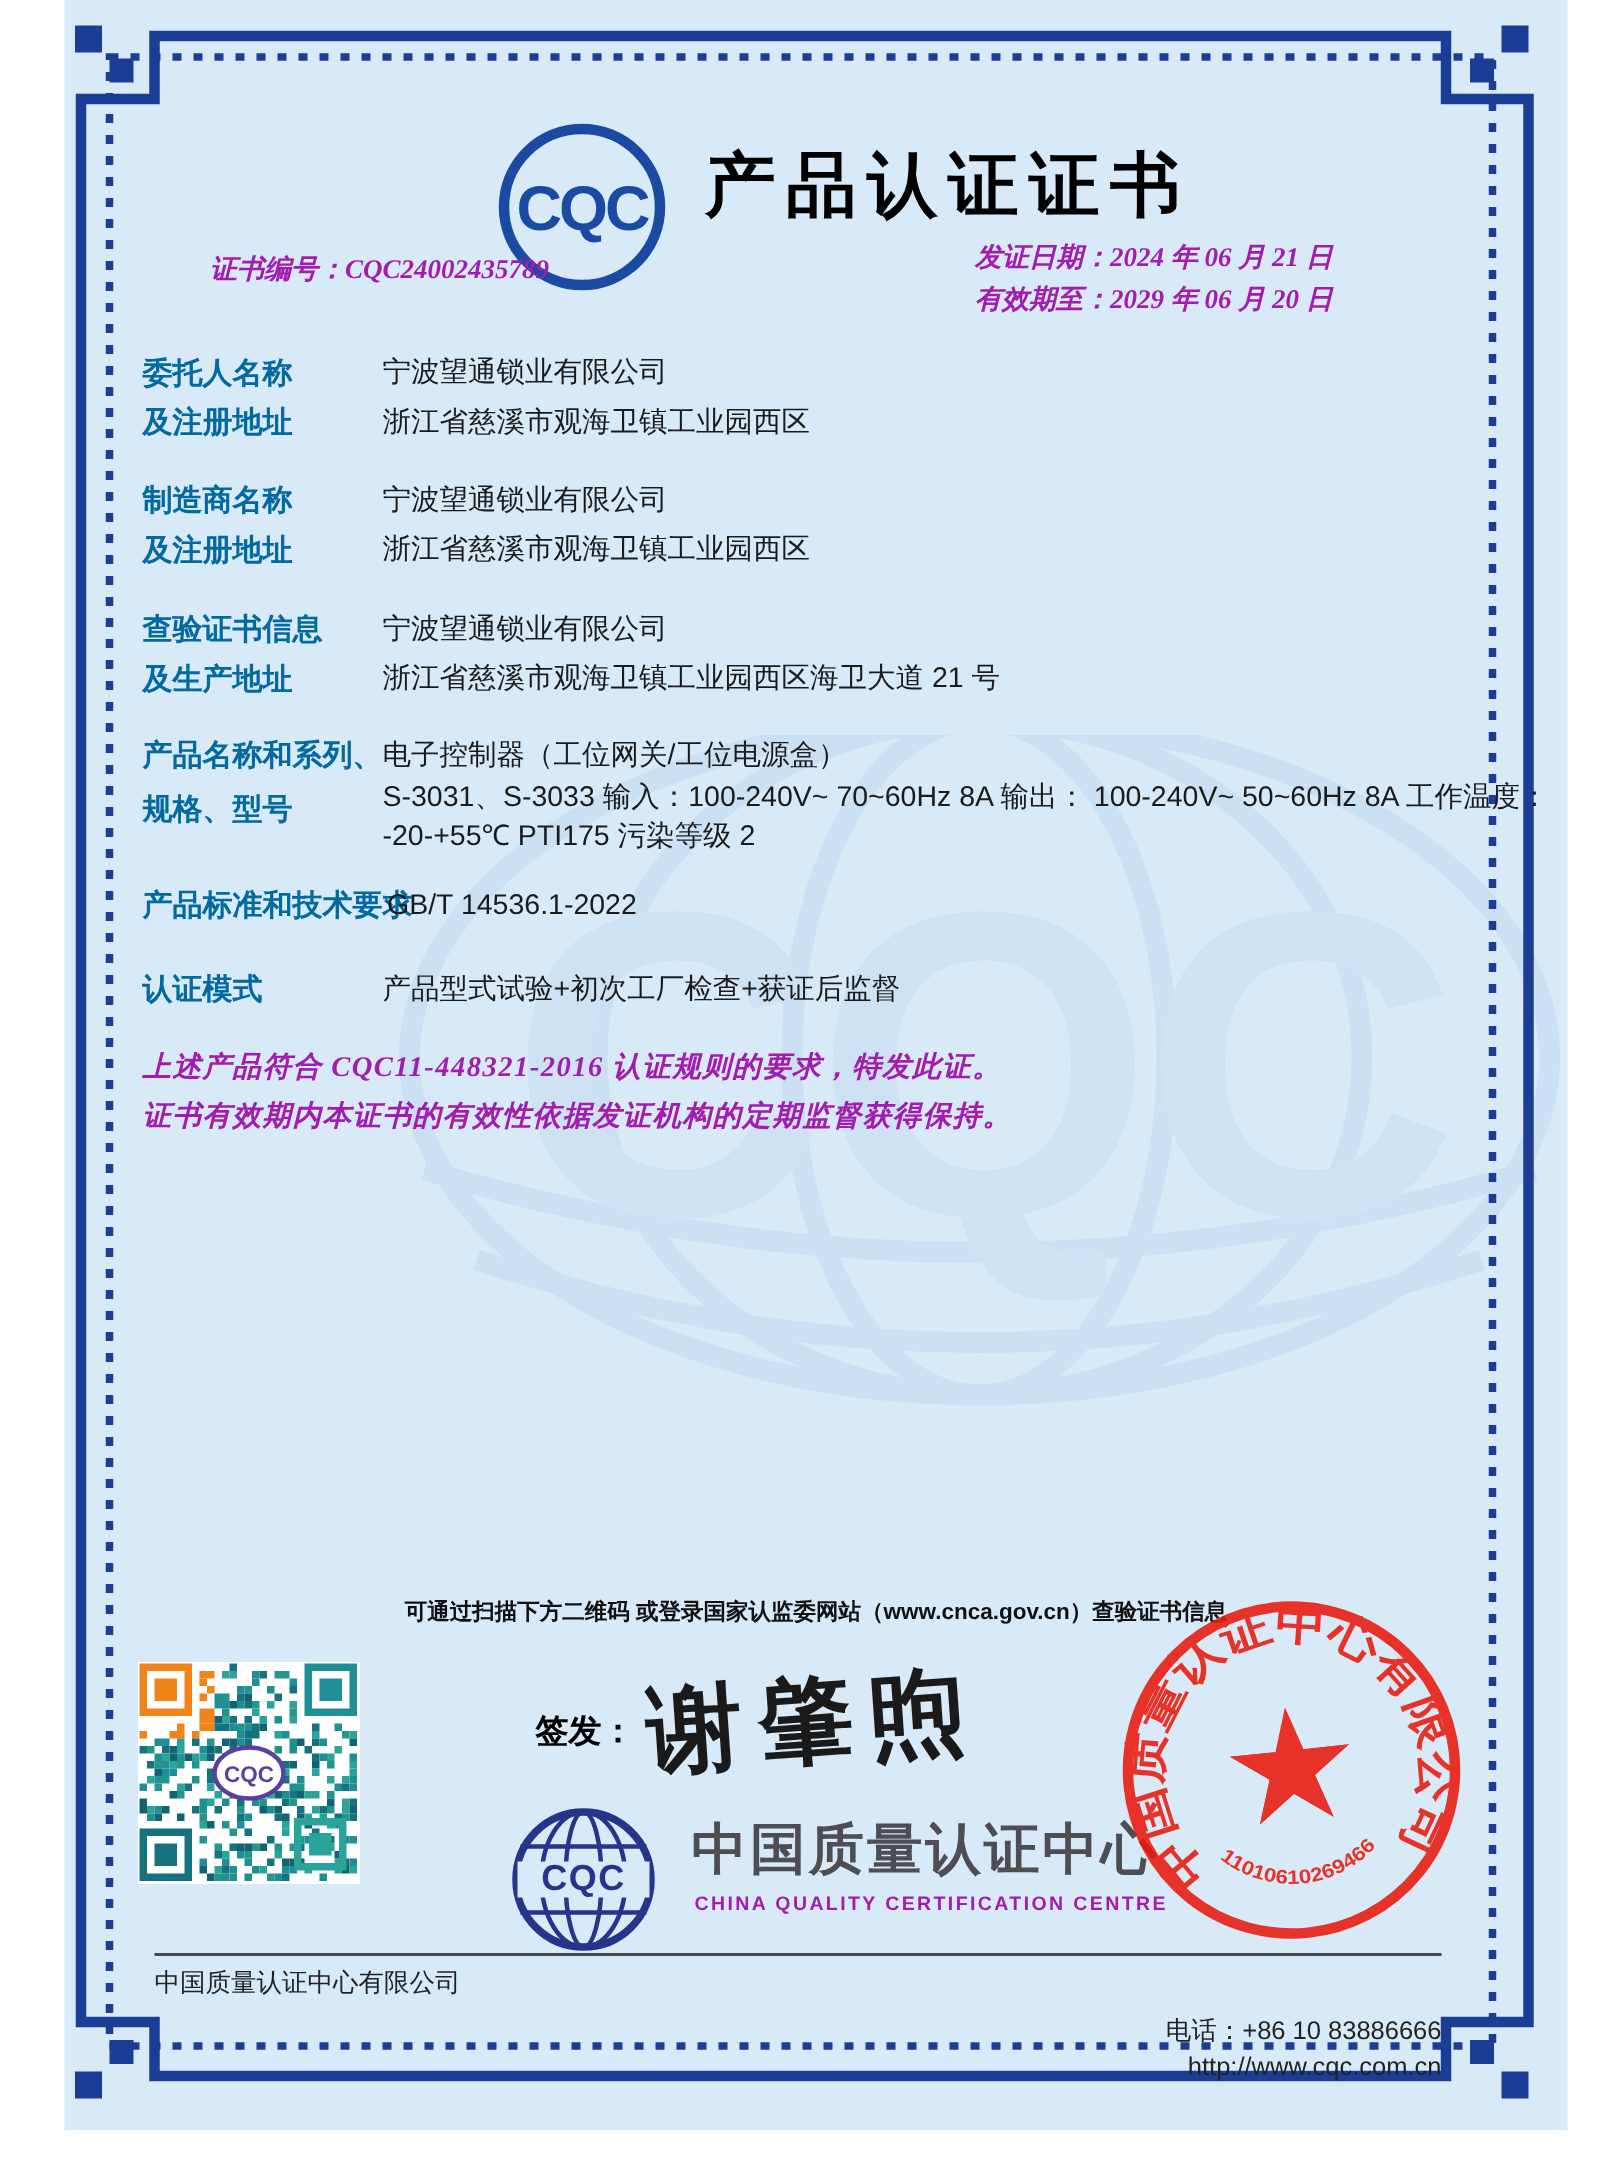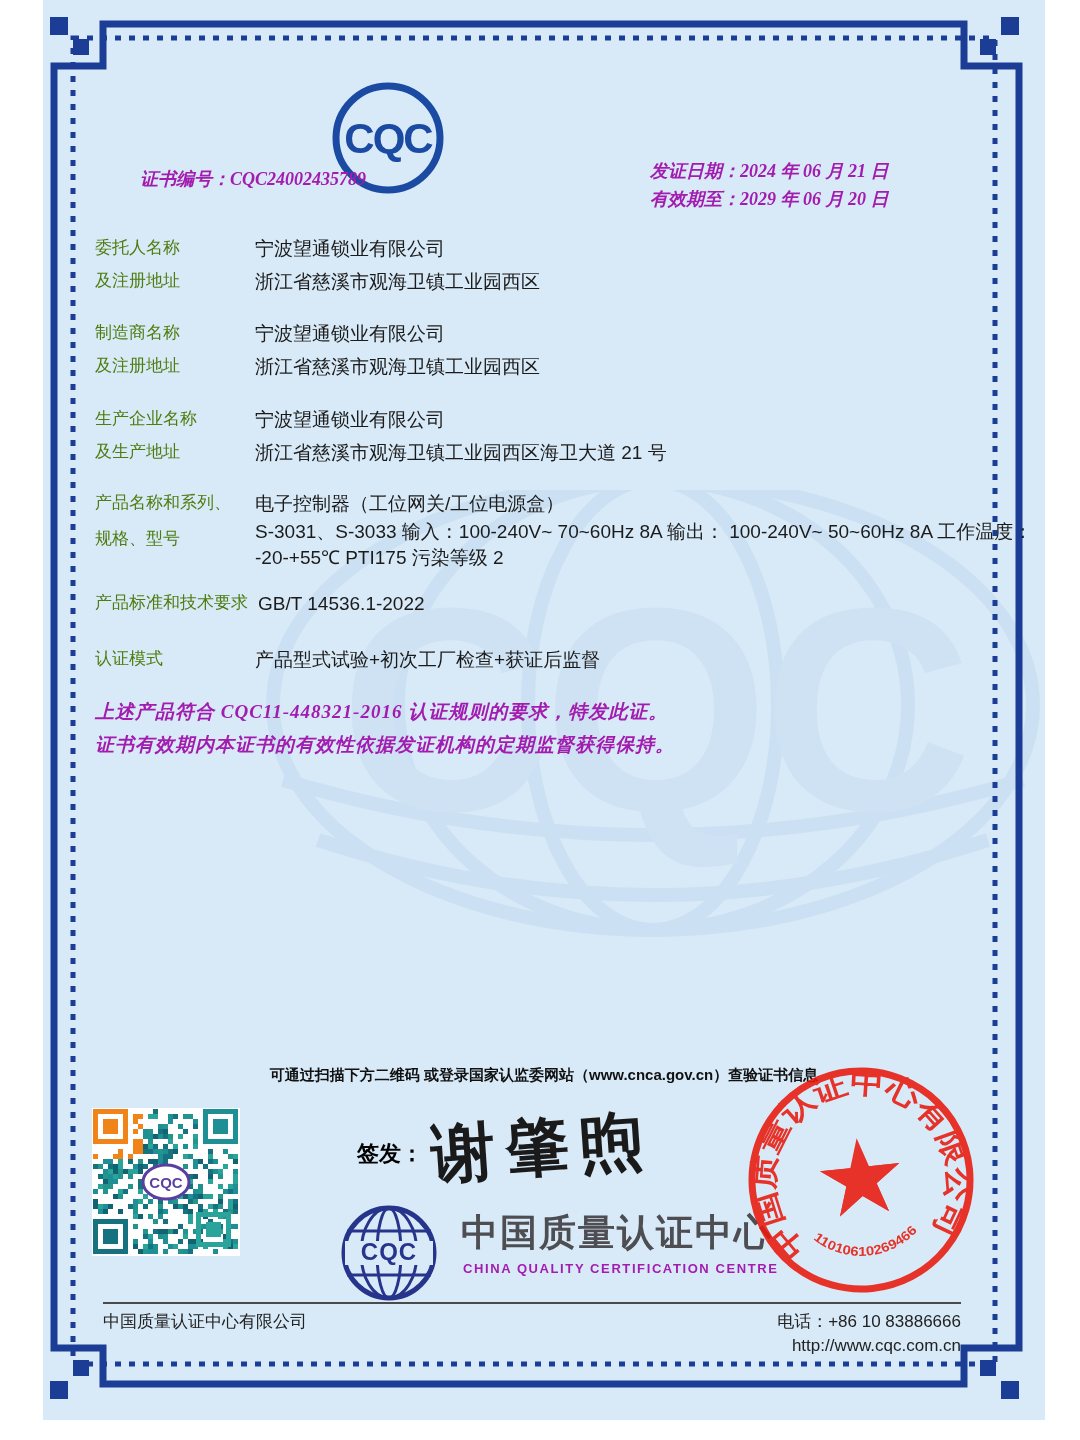--- a/index.html
+++ b/index.html
@@ -1,32 +1,32 @@
 <!DOCTYPE html>
 <html lang="zh"><head>
 <meta charset="utf-8">
 <style>
   html,body{margin:0;padding:0;width:1080px;height:1440px;background:#ffffff;overflow:hidden;
     font-family:"Liberation Sans",sans-serif;}
   .sheet{position:absolute;left:43px;top:0;width:1002px;height:1420px;background:#d8eaf8;}
   .abs{position:absolute;line-height:1.25;white-space:nowrap;}
-  .lbl{font-weight:normal;font-size:17px;color:#4d7c0f;}
+  .lbl{font-weight:bold;font-size:20px;color:#0369a1;}
   .val{font-size:19px;color:#1b1b1b;text-align:right;}
   .kai{font-family:"Liberation Serif",serif;font-style:italic;font-weight:700;color:#a21caf;}
   .title{font-size:47px;font-weight:bold;color:#000;letter-spacing:7px;}
   .meta{font-size:18px;}
   .stmt{font-size:19px;letter-spacing:1px;}
   .verify{font-size:15px;font-weight:bold;color:#111;}
   .sig-label{font-size:22px;font-weight:bold;color:#000;}
   .sig-name{font-family:"Liberation Serif",serif;font-size:64px;font-weight:600;color:#1a1a1a;
     transform:rotate(-4deg);letter-spacing:10px;}
   .org-cn{font-size:37px;color:#4d4d52;font-weight:700;letter-spacing:2px;}
   .org-en{font-size:13px;color:#a21caf;font-weight:bold;letter-spacing:1.6px;}
   .foot{font-size:17px;color:#222;}
-  .foot-r{text-align:right;}
+  .foot-r{text-align:right;margin-top:32px;}
   .rule{position:absolute;background:#4a4a4a;height:2px;}
   svg{display:block;}
 </style>
 </head>
 <body>
 
 <div class="sheet">
 
   <svg class="abs" style="left:180px;top:490px;opacity:0.55" width="820" height="470" viewBox="0 0 820 470">
     <g fill="none" stroke="#c2d9ee" stroke-width="14">
@@ -51,36 +51,37 @@
         <rect x="30" y="1360" width="16" height="16"></rect>
       <rect x="958" y="1381" width="18" height="18"></rect>
         <rect x="937" y="1360" width="16" height="16"></rect>
     </g>
   </svg>
 
   <svg class="abs" style="left:287px;top:80px" width="116" height="116" viewBox="0 0 116 116">
     <circle cx="58" cy="58" r="52" fill="none" stroke="#1b4aa2" stroke-width="7"></circle>
     <text x="58" y="73" text-anchor="middle" font-family="Liberation Sans,sans-serif" font-size="42" font-weight="bold" fill="#1b4aa2" letter-spacing="-2">CQC</text>
   </svg>
+  <div class="abs title" style="left:427px;top:94px">产品认证证书</div>
 
   <div class="abs kai meta" style="left:97px;top:168px">证书编号：CQC24002435789</div>
   <div class="abs kai meta" style="left:607px;top:160px">发证日期：2024 年 06 月 21 日</div>
   <div class="abs kai meta" style="left:607px;top:188px">有效期至：2029 年 06 月 20 日</div>
 
   <div class="abs lbl" style="left:52px;top:237px">委托人名称</div>
   <div class="abs val" style="left:212px;top:237px">宁波望通锁业有限公司</div>
   <div class="abs lbl" style="left:52px;top:270px">及注册地址</div>
   <div class="abs val" style="left:212px;top:270px">浙江省慈溪市观海卫镇工业园西区</div>
 
   <div class="abs lbl" style="left:52px;top:322px">制造商名称</div>
   <div class="abs val" style="left:212px;top:322px">宁波望通锁业有限公司</div>
   <div class="abs lbl" style="left:52px;top:355px">及注册地址</div>
   <div class="abs val" style="left:212px;top:355px">浙江省慈溪市观海卫镇工业园西区</div>
 
-  <div class="abs lbl" style="left:52px;top:408px">生产企业名称</div>
+  <div class="abs lbl" style="left:52px;top:408px">查验证书信息</div>
   <div class="abs val" style="left:212px;top:408px">宁波望通锁业有限公司</div>
   <div class="abs lbl" style="left:52px;top:441px">及生产地址</div>
   <div class="abs val" style="left:212px;top:441px">浙江省慈溪市观海卫镇工业园西区海卫大道 21 号</div>
 
   <div class="abs lbl" style="left:52px;top:492px">产品名称和系列、</div>
   <div class="abs val" style="left:212px;top:492px">电子控制器（工位网关/工位电源盒）</div>
   <div class="abs lbl" style="left:52px;top:528px">规格、型号</div>
   <div class="abs val" style="left:212px;top:520px">S-3031、S-3033 输入：100-240V~ 70~60Hz 8A 输出： 100-240V~ 50~60Hz 8A 工作温度：</div>
   <div class="abs val" style="left:212px;top:546px">-20-+55℃ PTI175 污染等级 2</div>
 

